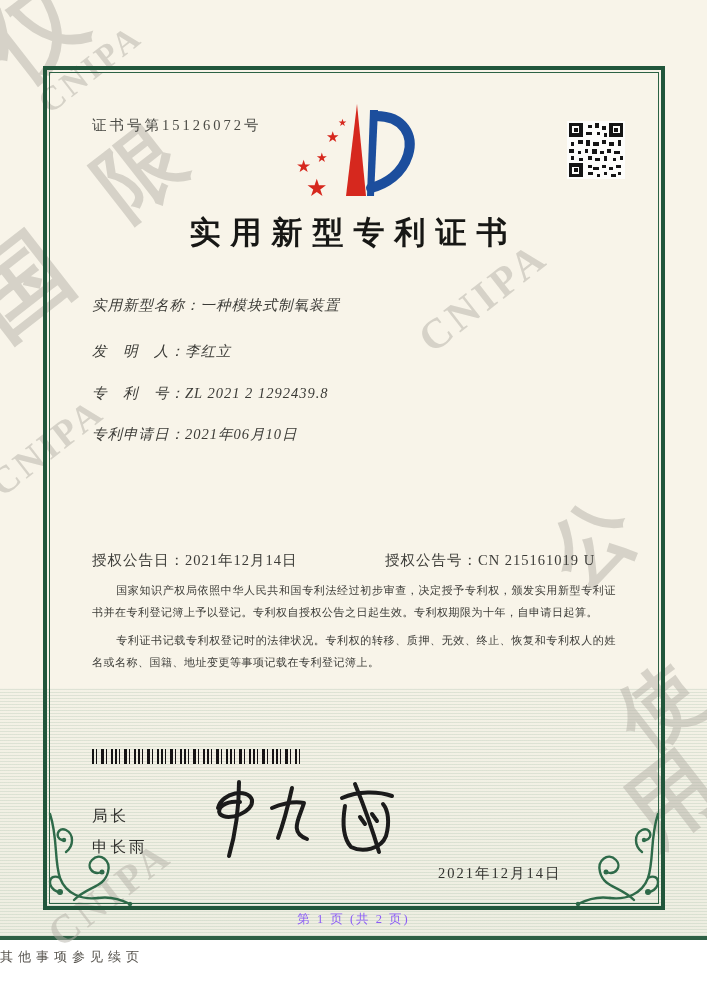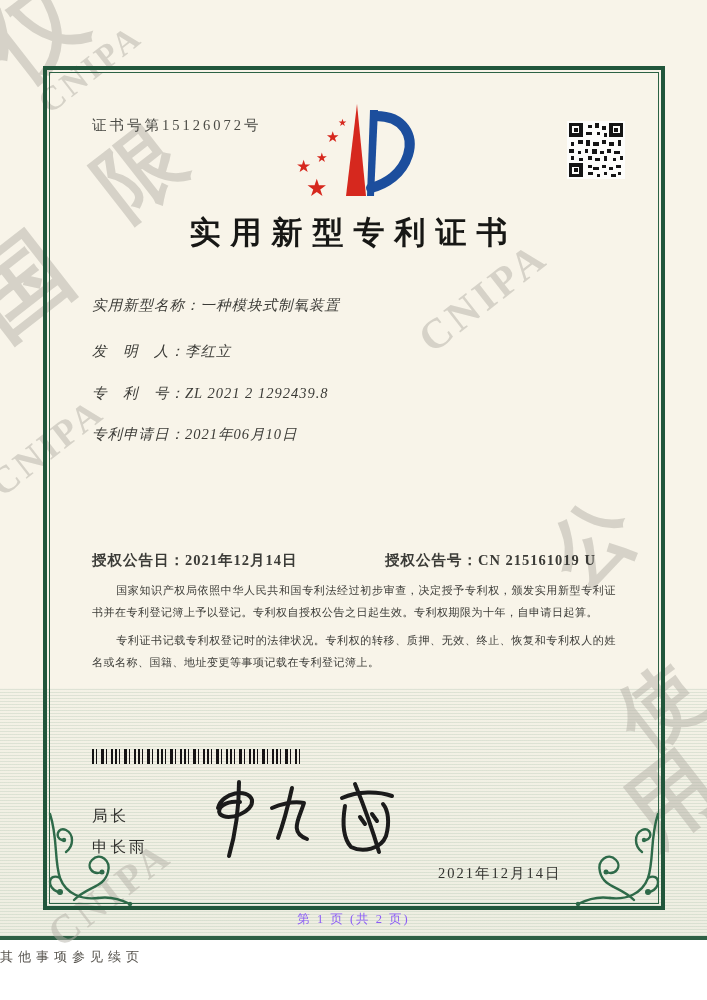--- a/index.html
+++ b/index.html
@@ -39,21 +39,21 @@
   .cert-no{position:absolute;left:92px;top:116px;font-size:14.5px;letter-spacing:3px;color:#4a4a45;}
   .logo{position:absolute;left:288px;top:100px;width:132px;height:104px;}
   .qr{position:absolute;left:567px;top:121px;width:58px;height:58px;background:#fdfdfb;}
 
   .title{position:absolute;left:0;top:212px;width:707px;text-align:center;
          font-size:31px;font-weight:bold;letter-spacing:10px;color:#171715;}
 
   .frow{position:absolute;left:92px;width:530px;font-size:14.5px;color:#3b3b37;letter-spacing:1px;white-space:nowrap;font-style:italic;}
   .frow .lab{display:inline-block;}
   .f0{top:296px;} .f1{top:342px;} .f2{top:384px;} .f3{top:425px;} .f4{top:466px;} .f5{top:508px;}
-  .grant-row{position:absolute;left:92px;top:551px;width:530px;font-size:14.5px;color:#3b3b37;letter-spacing:1px;white-space:nowrap;font-weight:bold;}
+  .grant-row{position:absolute;left:92px;top:551px;width:530px;font-size:14.5px;color:#3b3b37;letter-spacing:1px;white-space:nowrap;}
   .grant-no{position:absolute;left:293px;top:0;}
 
   .paras{position:absolute;left:92px;top:580px;width:528px;color:#3b3b37;}
   .paras p{margin:0 4px 7px 0;font-size:11px;line-height:21.5px;text-align:justify;text-indent:2.2em;letter-spacing:0.5px;}
 
   .barcode{position:absolute;left:92px;top:749px;width:208px;height:15px;
     background:repeating-linear-gradient(90deg,
       #141414 0 2px, transparent 2px 4px,
       #141414 4px 5px, transparent 5px 9px,
       #141414 9px 12px, transparent 12px 14px,

